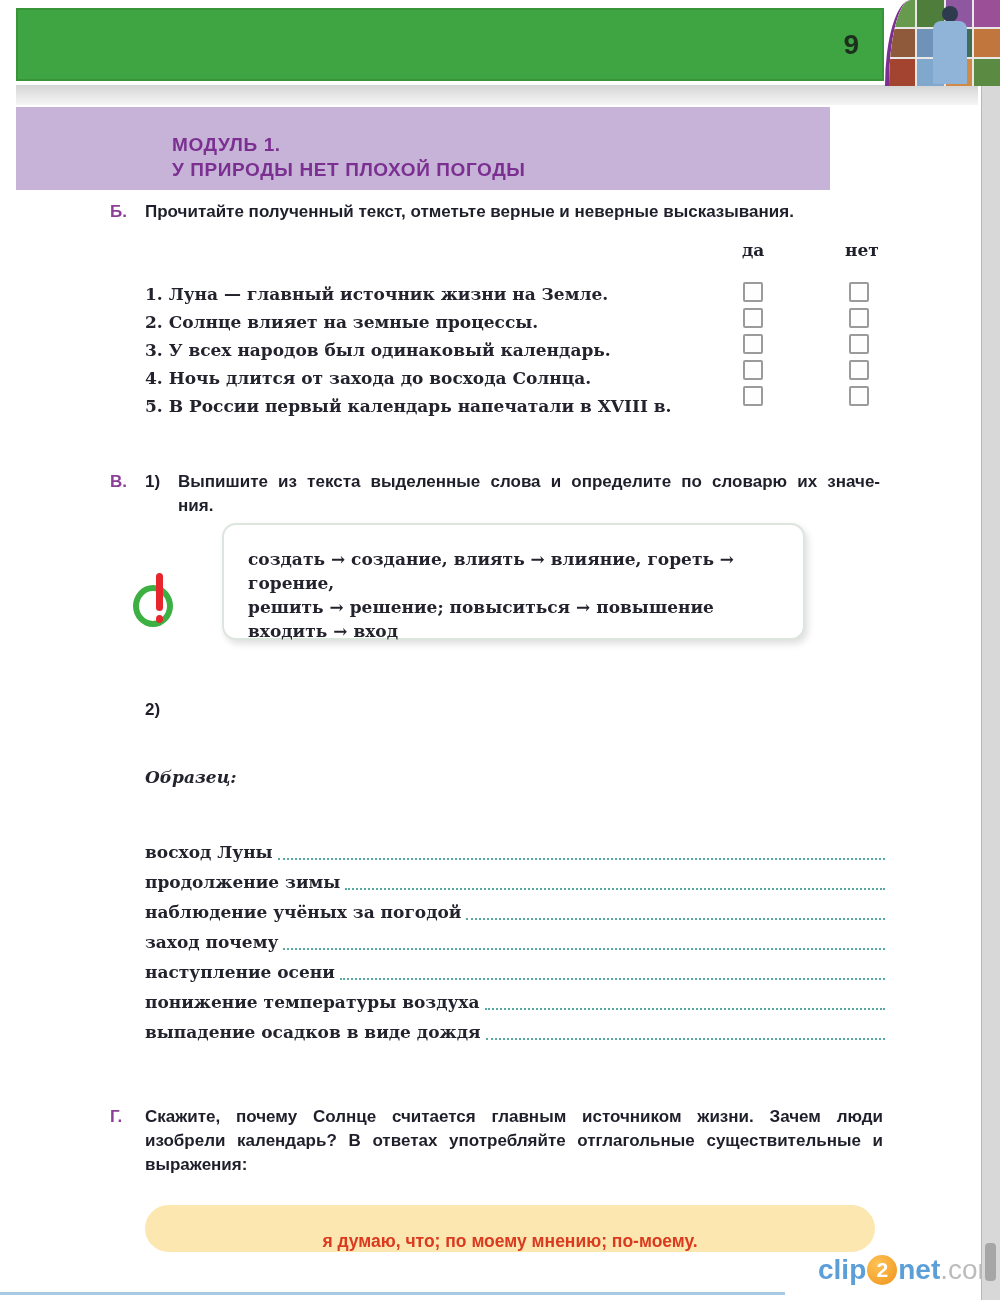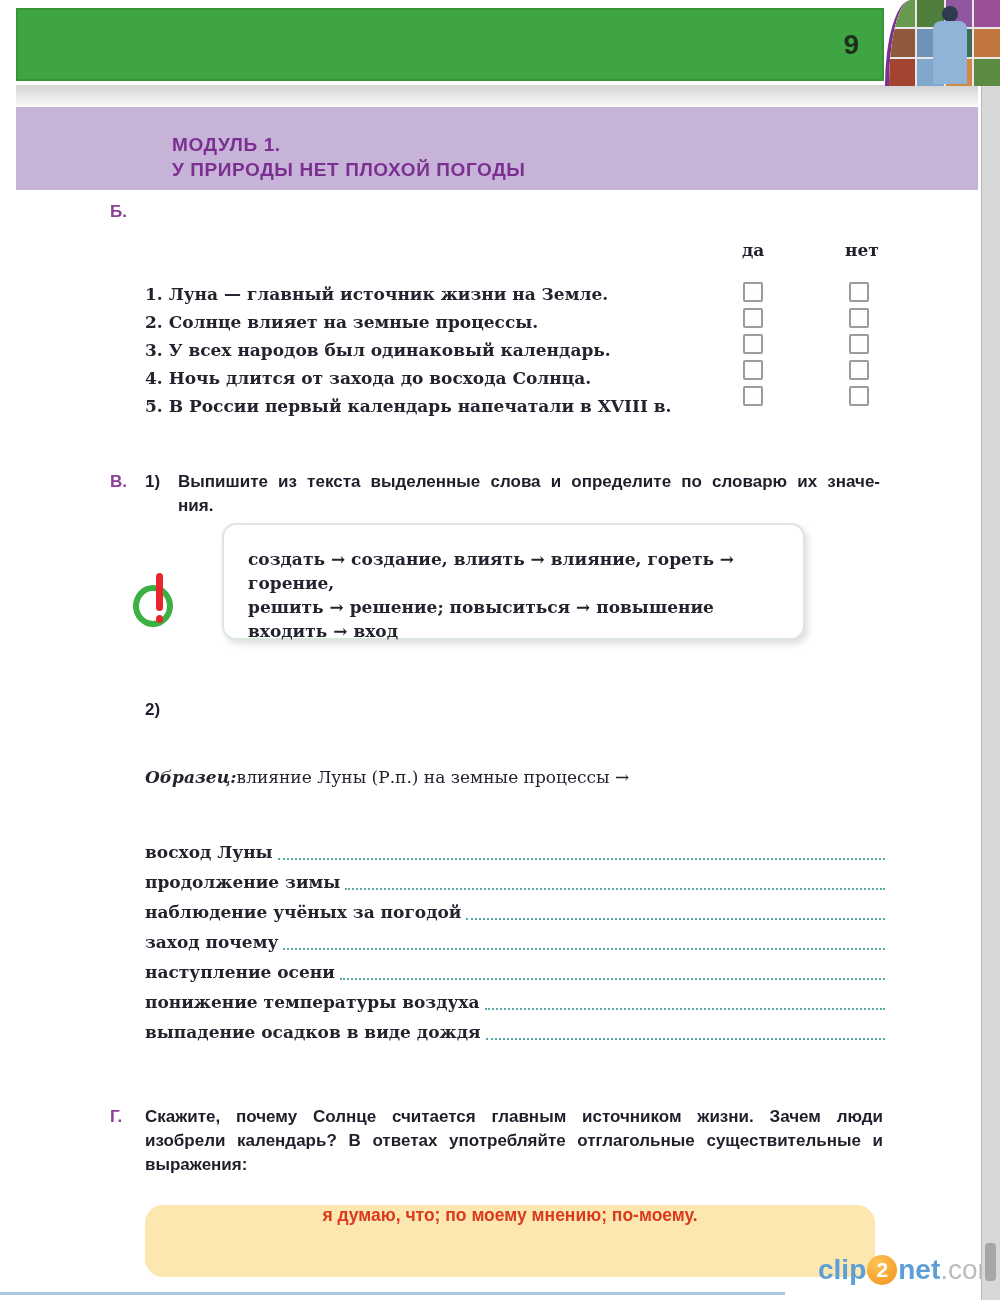--- a/index.html
+++ b/index.html
@@ -42,21 +42,21 @@
   .person { position:absolute; left:44px; top:6px; width:34px; height:78px; }
   .person .head { position:absolute; left:9px; top:0; width:16px; height:16px; border-radius:50%; background:#2e3a4e; }
   .person .torso { position:absolute; left:0; top:15px; width:34px; height:63px; border-radius:8px 8px 0 0; background:#8fb4d8; }
 
   
   .gray-strip {
     position:absolute; left:16px; top:85px; width:962px; height:20px;
     background:linear-gradient(180deg,#d4d4d4 0%,#ececec 70%,#f5f5f5 100%);
   }
   .module-banner {
-    position:absolute; left:16px; top:107px; width:962px; height:83px;
+    position:absolute; left:16px; top:107px; width:814px; height:83px;
     background:#c6b3d7;
   }
   .module-text {
     position:absolute; left:156px; top:25px;
     color:#7b2f91; font-weight:bold; font-size:19px; line-height:25px;
     letter-spacing:0.6px;
   }
 
   
   .sec { position:absolute; left:0; width:978px; }
@@ -131,23 +131,23 @@
     font-family:"DejaVu Serif", serif; font-weight:bold; font-size:17px;
     color:#23232e; white-space:nowrap; line-height:26px;
   }
   .leader {
     flex:1; border-bottom:2px dotted #56aaa4; margin:0 0 5px 5px; height:1px;
   }
 
   
   .g-text { width:738px; }
   .highlight-box {
-    position:absolute; left:145px; top:1205px; width:730px; height:72px;
-    background:#fbe7af; border-radius:18px;
-    display:flex; align-items:flex-start; justify-content:center;
+    position:absolute; left:145px; top:1205px; width:730px; height:47px;
+    background:#fbe7af; border-radius:26px;
+    display:flex; align-items:flex-end; justify-content:center;
   }
   .highlight-text { color:#da3a1f; font-weight:bold; font-size:17.5px; }
 
   
   .watermark {
     position:absolute; left:818px; top:1254px; display:flex; align-items:center;
     font-size:28px; font-weight:bold; line-height:32px;
   }
   .wm-blue { color:#5b9ed8; }
   .wm-circle {
@@ -204,20 +204,21 @@
 <div class="module-banner">
   <div class="module-text">
     <div>МОДУЛЬ 1.</div>
     <div>У ПРИРОДЫ НЕТ ПЛОХОЙ ПОГОДЫ</div>
   </div>
 </div>
 
 <div class="sec" style="top:200px;">
   <div class="sec-row">
     <span class="sec-letter">Б.</span>
+    <span class="sans-bold">Прочитайте полученный текст, отметьте верные и неверные высказывания.</span>
   </div>
 </div>
 
 <span class="col-head" style="top:240px; left:742px;">да</span>
 <span class="col-head" style="top:240px; left:845px;">нет</span>
 
 <div class="stmts">
   <div class="stmt">1. Луна — главный источник жизни на Земле.</div>
   <div class="stmt">2. Солнце влияет на земные процессы.</div>
   <div class="stmt">3. У всех народов был одинаковый календарь.</div>
@@ -266,21 +267,20 @@
 
 <div class="sec" style="top:698px;">
   <div class="sec-row" style="padding-left:145px;">
     <span class="num-label">2)</span>
   </div>
 </div>
 
 <div class="example">
   <span class="example-label">Образец:</span>
   <div class="example-body">
-    <div>влияние Луны (Р.п.) на земные процессы →</div>
   </div>
 </div>
 
 <div class="phrases">
   <div class="phrase-row">
     <span class="phrase-text">восход Луны</span>
     <span class="leader"></span>
   </div>
   <div class="phrase-row">
     <span class="phrase-text">продолжение зимы</span>

